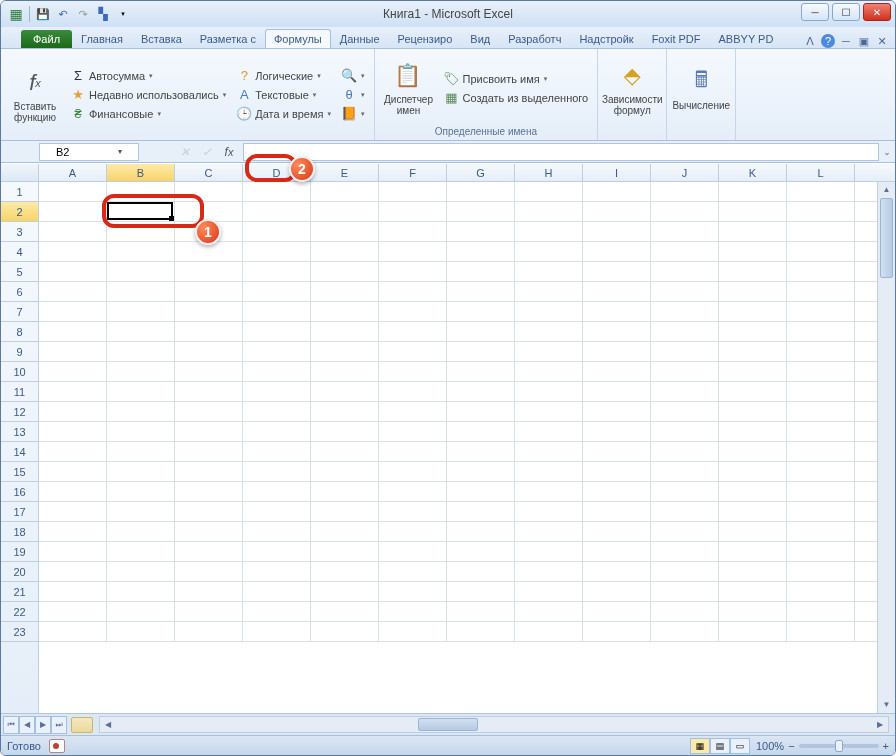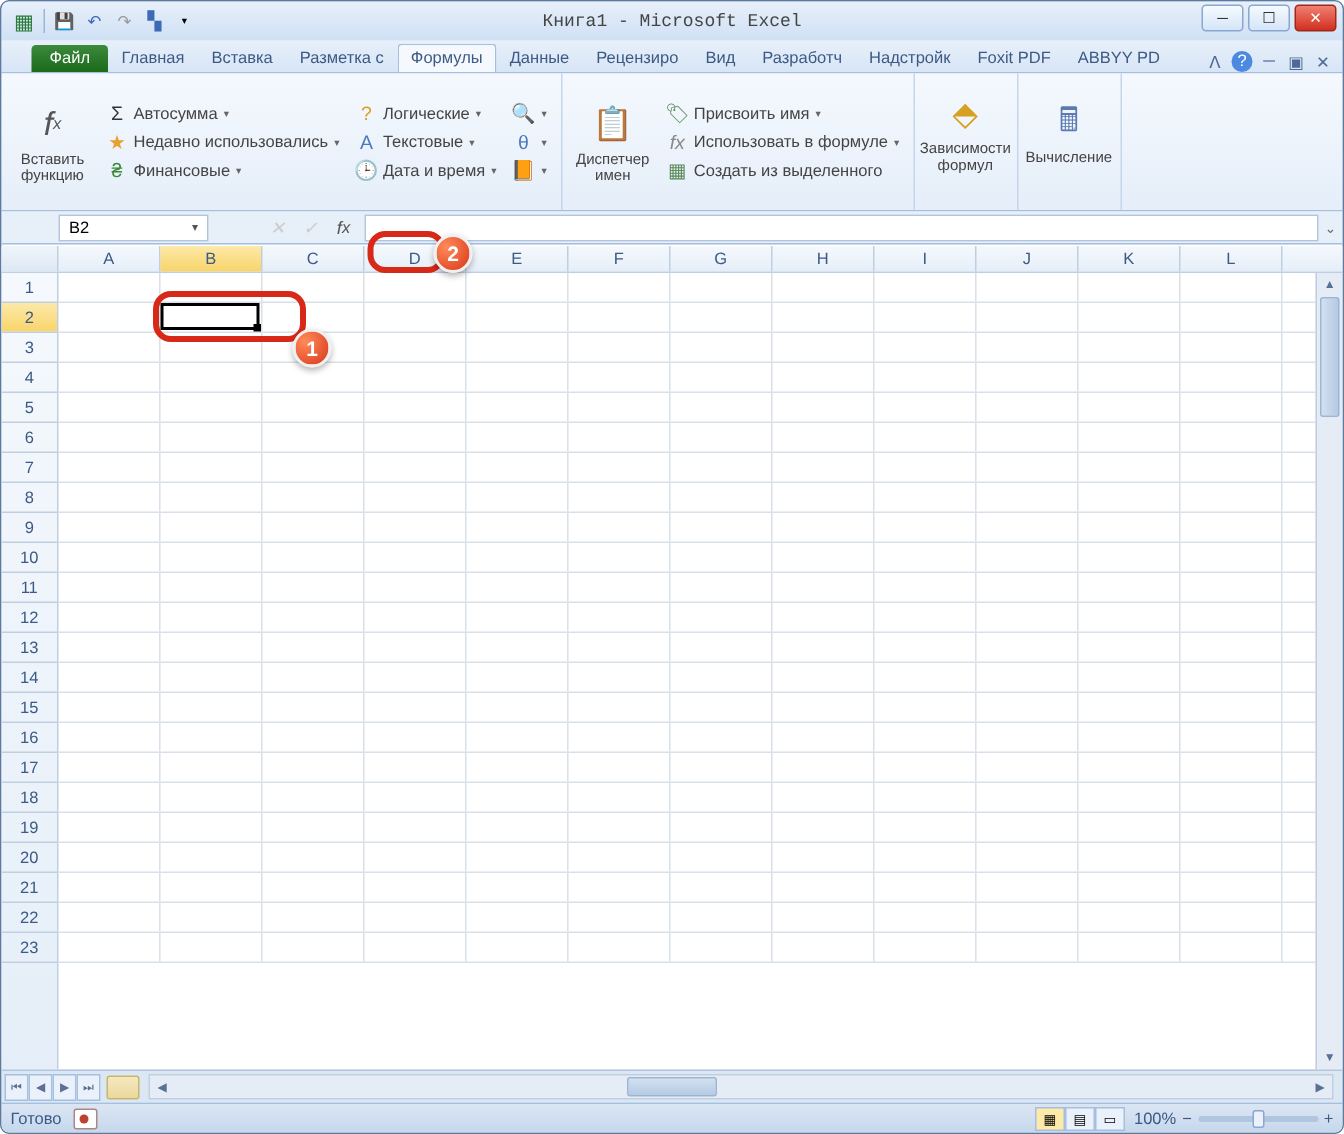--- a/index.html
+++ b/index.html
@@ -3,21 +3,21 @@
 <meta charset="utf-8">
 <style>
 * { margin: 0; padding: 0; box-sizing: border-box; font-family: "Segoe UI", Tahoma, sans-serif; font-size: 11px; }
 body { background: #fff; width: 896px; height: 756px; position: relative; overflow: hidden; border: 1px solid #5a7aa0; border-radius: 6px; }
 
 
 .titlebar { height: 26px; background: linear-gradient(#e8f0fa,#cfe0f5); display:flex; align-items:center; position:relative; }
 .qat { display:flex; align-items:center; padding-left:6px; gap:2px;}
 .qat .icon { width:18px; height:18px; display:flex; align-items:center; justify-content:center; border-radius:2px;}
 .qat .sep { width:1px; height:16px; background:#9bb5d6; margin:0 2px;}
-.title-text { position:absolute; left:50%; transform:translateX(-50%); color:#444; font-size:12px;font-family:Liberation Mono, monospace;}
+.title-text { position:absolute; left:50%; transform:translateX(-50%); color:#444; font-size:12px;}
 .winbtns { position:absolute; right:4px; top:2px; display:flex; gap:3px;}
 .winbtn { width:28px; height:18px; border:1px solid #8aa8cf; background:linear-gradient(#f5faff,#d5e5f7); border-radius:3px; display:flex; align-items:center; justify-content:center; font-size:10px; color:#333;}
 .winbtn.close { background:linear-gradient(#f08070,#d03020); color:#fff; border-color:#a02818;}
 
 
 .tabs { height:22px; background:linear-gradient(#e8f0fa,#d7e5f6); display:flex; align-items:flex-end; border-bottom:1px solid #a4bfe0;}
 .file-tab { background:linear-gradient(#3c8a3c,#1a6a1a); color:#fff; padding:3px 12px; border-radius:3px 3px 0 0; margin-left:20px; font-size:11px;}
 .tab { padding:3px 8px; color:#3c5a85; font-size:11px; border:1px solid transparent; border-bottom:none;}
 .tab.active { background:#f5f9fe; border-color:#a4bfe0; border-radius:3px 3px 0 0;}
 .help-icons { margin-left:auto; display:flex; gap:4px; padding-right:6px; align-items:center;}
@@ -31,21 +31,21 @@
 .bigbtn { display:flex; flex-direction:column; align-items:center; justify-content:center; width:56px; padding:2px; gap:2px;}
 .bigbtn .ic { width:32px; height:32px; display:flex; align-items:center; justify-content:center; font-size:22px;}
 .bigbtn .lbl { font-size:10px; text-align:center; color:#444; line-height:1.1;}
 .smallbtns { display:flex; flex-direction:column; gap:1px; justify-content:center;}
 .sbtn { display:flex; align-items:center; gap:3px; padding:1px 3px; color:#444; font-size:10.5px; white-space:nowrap;}
 .sbtn .ic { width:16px; height:16px; display:flex; align-items:center; justify-content:center; font-size:13px;}
 .drop { font-size:7px; color:#666; margin-left:1px;}
 
 
 .fbar { height:22px; background:#e7eff9; display:flex; align-items:center; border-bottom:1px solid #a4bfe0; position:relative;}
-.namebox { width:100px; height:18px; background:#fff; border:1px solid #b1c5de; margin-left:38px; display:flex; align-items:center; padding:0 6px; font-size:11px;}
+.namebox { width:100px; height:18px; background:#fff; border:1px solid #b1c5de; margin-left:38px; display:flex; align-items:center; padding:0 16px; font-size:11px;}
 .namebox .dd { margin-left:auto; font-size:8px; color:#555;}
 .fx-wrap { display:flex; align-items:center; margin-left:36px; gap:2px;}
 .fx-btn { width:20px; height:18px; display:flex; align-items:center; justify-content:center; font-style:italic; font-size:12px; color:#555;}
 .fbar-input { flex:1; height:18px; background:#fff; border:1px solid #b1c5de; margin:0 16px 0 4px;}
 .fbar-expand { position:absolute; right:2px; width:12px; font-size:9px; color:#666; text-align:center;}
 
 
 .grid-area { position:absolute; top:163px; left:0; right:0; bottom:42px; background:#fff; display:flex; flex-direction:column;}
 .col-headers { height:18px; display:flex; background:linear-gradient(#f5f9fd,#e5eef8); border-bottom:1px solid #c0cfe0;}
 .corner { width:38px; border-right:1px solid #c0cfe0; background:linear-gradient(#f0f5fb,#dde8f4);}
@@ -199,30 +199,26 @@
         <div class="ic" style="color:#5a7ab0;">📋</div>
         <div class="lbl">Диспетчер имен</div>
       </div>
       <div class="smallbtns">
         <div class="sbtn">
             <span class="ic" style="color:#5a8a5a;">🏷</span>
             <span>Присвоить имя</span>
             <span class="drop">▾</span>
           </div>
         <div class="sbtn">
-            <span class="ic" style="color:#888;font-style:italic;">fx</span>
-            <span>Использовать в формуле</span>
-            <span class="drop">▾</span>
-          </div>
-        <div class="sbtn">
             <span class="ic" style="color:#5a8a5a;">▦</span>
             <span>Создать из выделенного</span>
           </div>
       </div>
     </div>
+    <div class="group-label">Определенные имена</div>
   </div>
   <div class="group">
     <div class="group-body">
       <div class="bigbtn">
         <div class="ic" style="color:#d8a020;">⬘</div>
         <div class="lbl">Зависимости формул</div>
       </div>
     </div>
     <div class="group-label">&nbsp;</div>
   </div>

